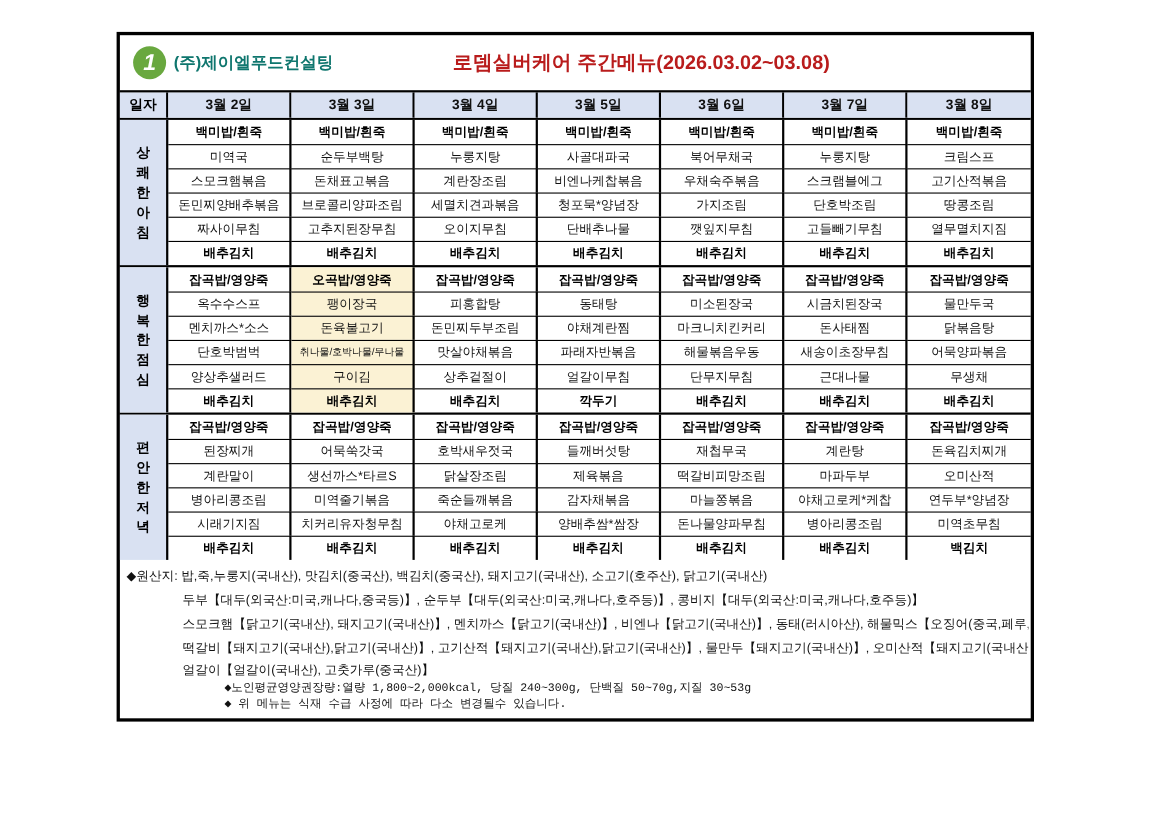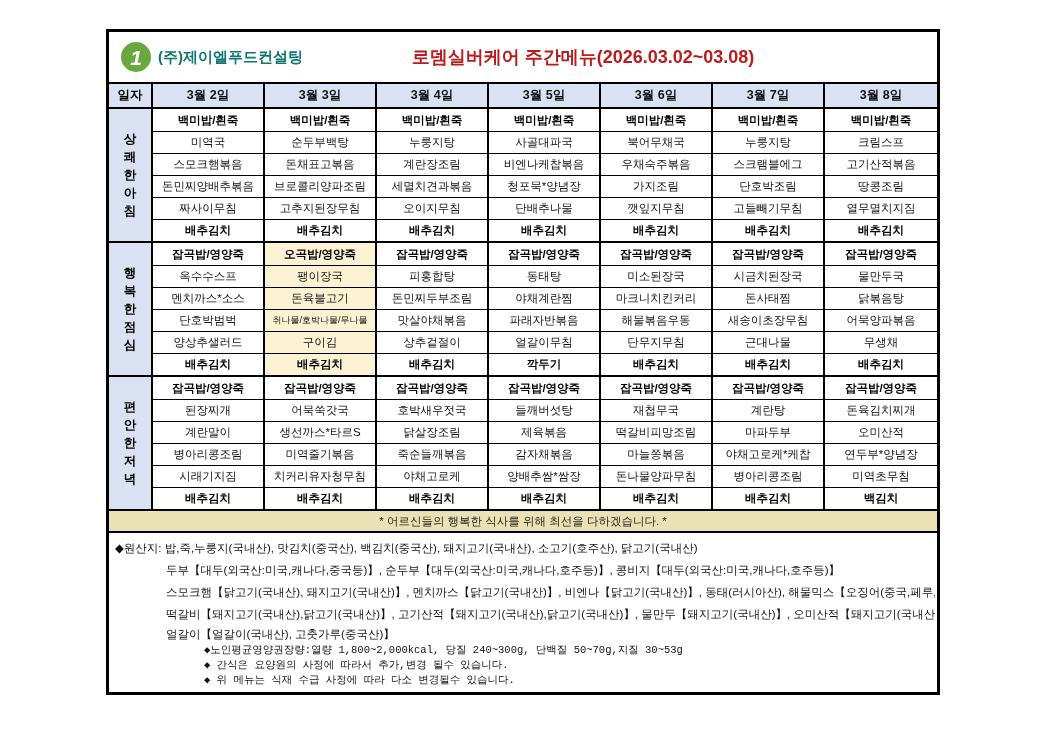--- a/index.html
+++ b/index.html
@@ -226,26 +226,24 @@
       <div class="c bt lc">미역초무침</div>
       <div class="c b bt">배추김치</div>
       <div class="c b bt">배추김치</div>
       <div class="c b bt">배추김치</div>
       <div class="c b bt">배추김치</div>
       <div class="c b bt">배추김치</div>
       <div class="c b bt">배추김치</div>
       <div class="c b bt lc">백김치</div>
     </div>
 
-  <div class="banner">* 어르신들의 행복한 식사를 위해 최선을 다하겠습니다. *</div>
 
   <div class="origin">
     <div class="oline ind0">◆원산지: 밥,죽,누룽지(국내산), 맛김치(중국산), 백김치(중국산), 돼지고기(국내산), 소고기(호주산), 닭고기(국내산)</div>
     <div class="oline ind1">두부【대두(외국산:미국,캐나다,중국등)】, 순두부【대두(외국산:미국,캐나다,호주등)】, 콩비지【대두(외국산:미국,캐나다,호주등)】</div>
     <div class="oline ind1">스모크햄【닭고기(국내산), 돼지고기(국내산)】, 멘치까스【닭고기(국내산)】, 비엔나【닭고기(국내산)】, 동태(러시아산), 해물믹스【오징어(중국,페루,칠레)】</div>
     <div class="oline ind1">떡갈비【돼지고기(국내산),닭고기(국내산)】, 고기산적【돼지고기(국내산),닭고기(국내산)】, 물만두【돼지고기(국내산)】, 오미산적【돼지고기(국내산)】</div>
     <div class="oline ind1 o-last">얼갈이【얼갈이(국내산), 고춧가루(중국산)】</div>
     <div class="note">◆노인평균영양권장량:열량 1,800~2,000kcal, 당질 240~300g, 단백질 50~70g,지질 30~53g</div>
-    <div class="note">◆ 간식은 요양원의 사정에 따라서 추가,변경 될수 있습니다.</div>
     <div class="note">◆ 위 메뉴는 식재 수급 사정에 따라 다소 변경될수 있습니다.</div>
   </div>
 
 </div>
 
 </body></html>

